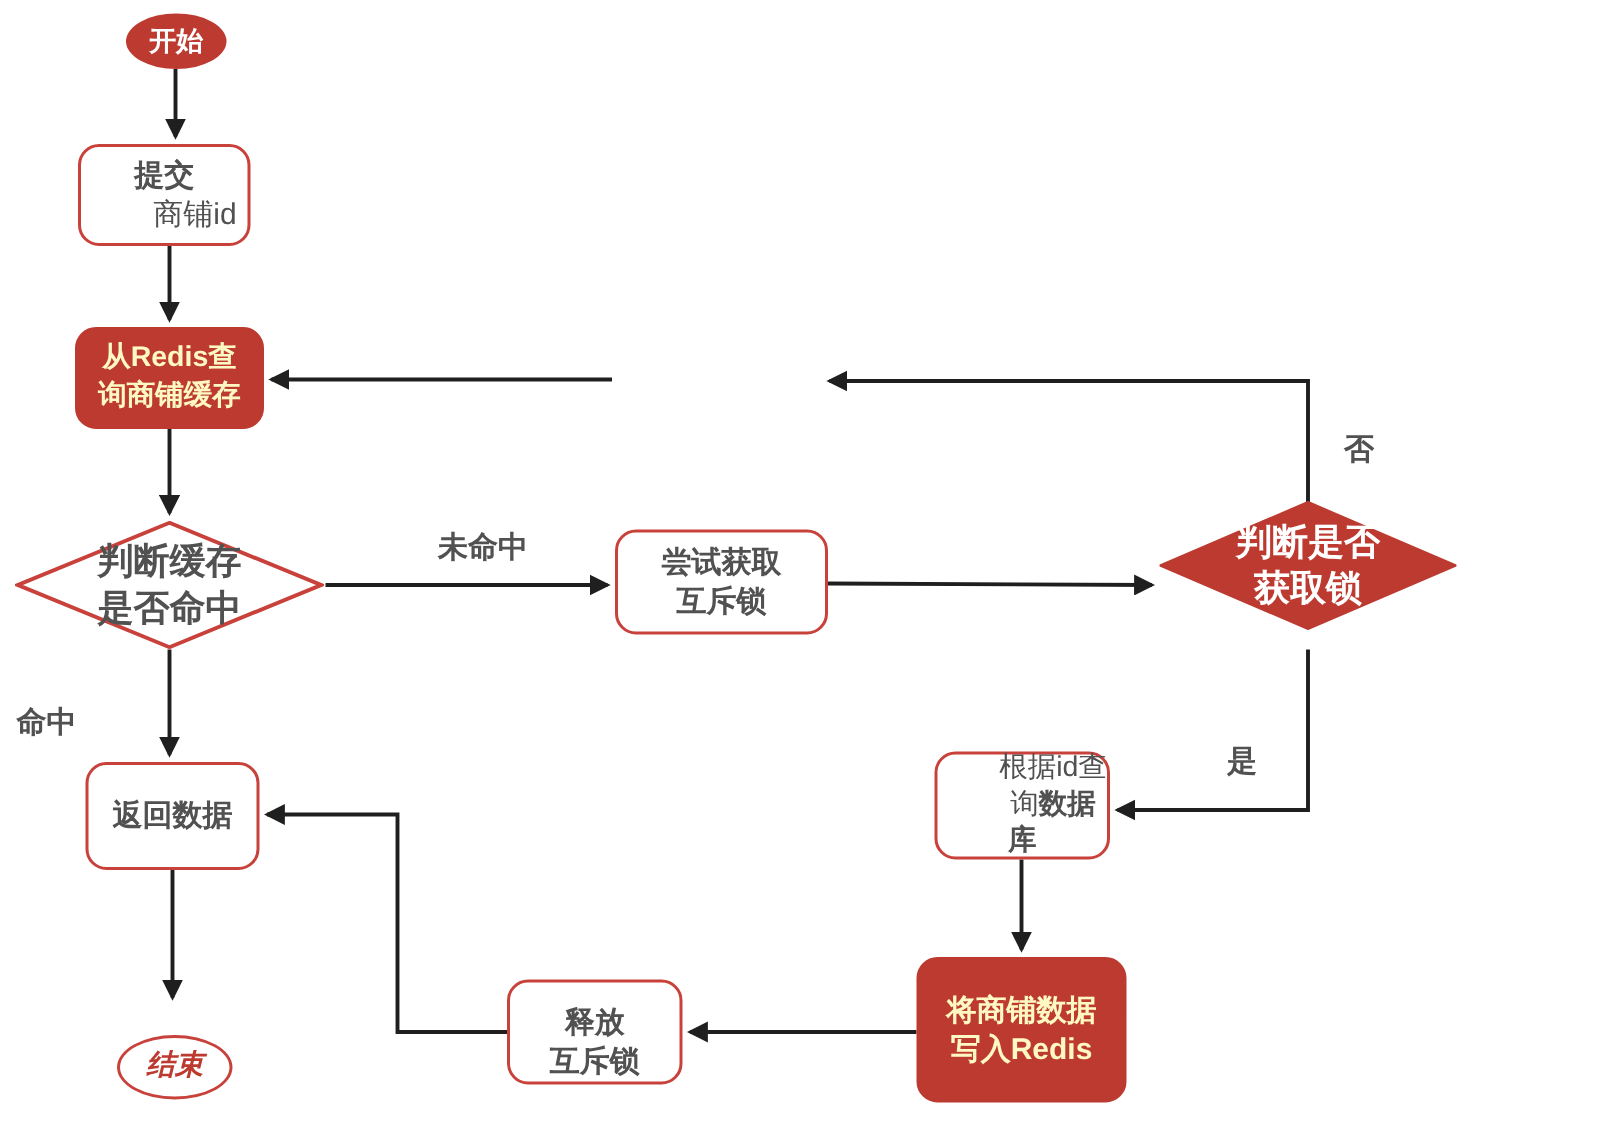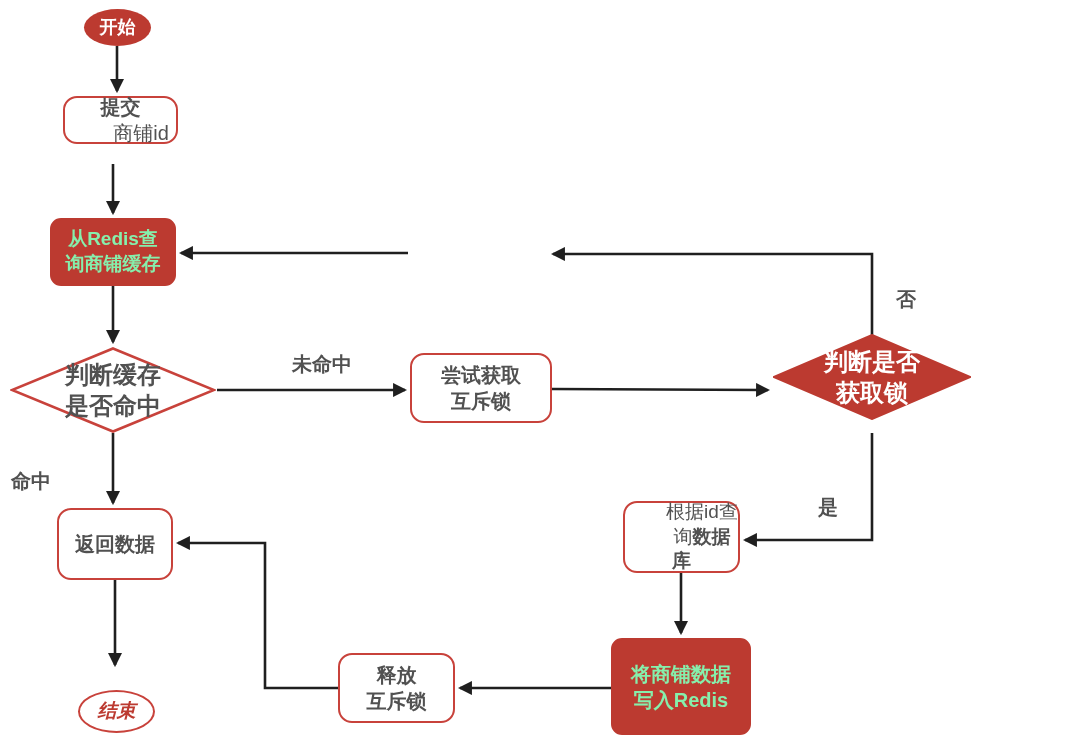--- a/index.html
+++ b/index.html
@@ -47,22 +47,21 @@
     line-height: 1.3;
   }
   .rect {
     background: #fff;
     border: 2.6px solid var(--red-border);
     border-radius: 14px;
   }
   .rect.filled {
     background: var(--red-fill);
     border-color: var(--red-fill);
-    color: #86efac;
-    border-radius: 11px;
+    color: #fef9c3;
   }
   .ellipse { border-radius: 50%; }
   .ellipse.filled {
     background: var(--red-fill);
     color: #fff;
     font-size: 18px;
   }
   .ellipse.outline {
     background: #fff;
     border: 2.8px solid var(--red-border);
@@ -134,21 +133,21 @@
     <path class="edge" marker-end="url(#arrow)" d="M872,433 L872,540 L745,540"></path>
     <path class="edge" marker-end="url(#arrow)" d="M681,573 L681,633"></path>
     <path class="edge" marker-end="url(#arrow)" d="M611,688 L460,688"></path>
     <path class="edge" marker-end="url(#arrow)" d="M338,688 L265,688 L265,543 L178,543"></path>
   </svg>
 
   <div class="node ellipse filled" style="left:84px; top:9px; width:67px; height:37px;">
     <span>开始</span>
   </div>
 
-  <div class="node rect" style="left:63px; top:96px; width:115px; height:48px;">
+  <div class="node rect" style="left:52px; top:96px; width:115px; height:68px;">
     <span>提交</span>
     <span class="w400">商铺id</span>
   </div>
 
   <div class="node rect filled" style="left:50px; top:218px; width:126px; height:68px; font-size:19px;">
     <span>从Redis查</span>
     <span>询商铺缓存</span>
   </div>
 
   <div class="diamond-wrap" style="left:10px; top:347px; width:206px; height:86px;">
@@ -180,21 +179,21 @@
   <div class="node rect filled" style="left:611px; top:638px; width:140px; height:97px;">
     <span>将商铺数据</span>
     <span>写入Redis</span>
   </div>
 
   <div class="node rect" style="left:623px; top:501px; width:117px; height:72px; font-size:19px;">
     <span class="w400">根据id查</span>
     <span><span class="w400">询</span><span>数据库</span></span>
   </div>
 
-  <div class="node rect" style="left:338px; top:653px; width:117px; height:70px;">
+  <div class="node rect" style="left:338px; top:653px; width:117px; height:70px;justify-content:flex-end;">
     <span>释放</span>
     <span>互斥锁</span>
   </div>
 
   <div class="node rect" style="left:57px; top:508px; width:116px; height:72px;">
     <span>返回数据</span>
   </div>
 
   <div class="node ellipse outline" style="left:78px; top:690px; width:77px; height:43px;font-style:italic;">
     <span>结束</span>

